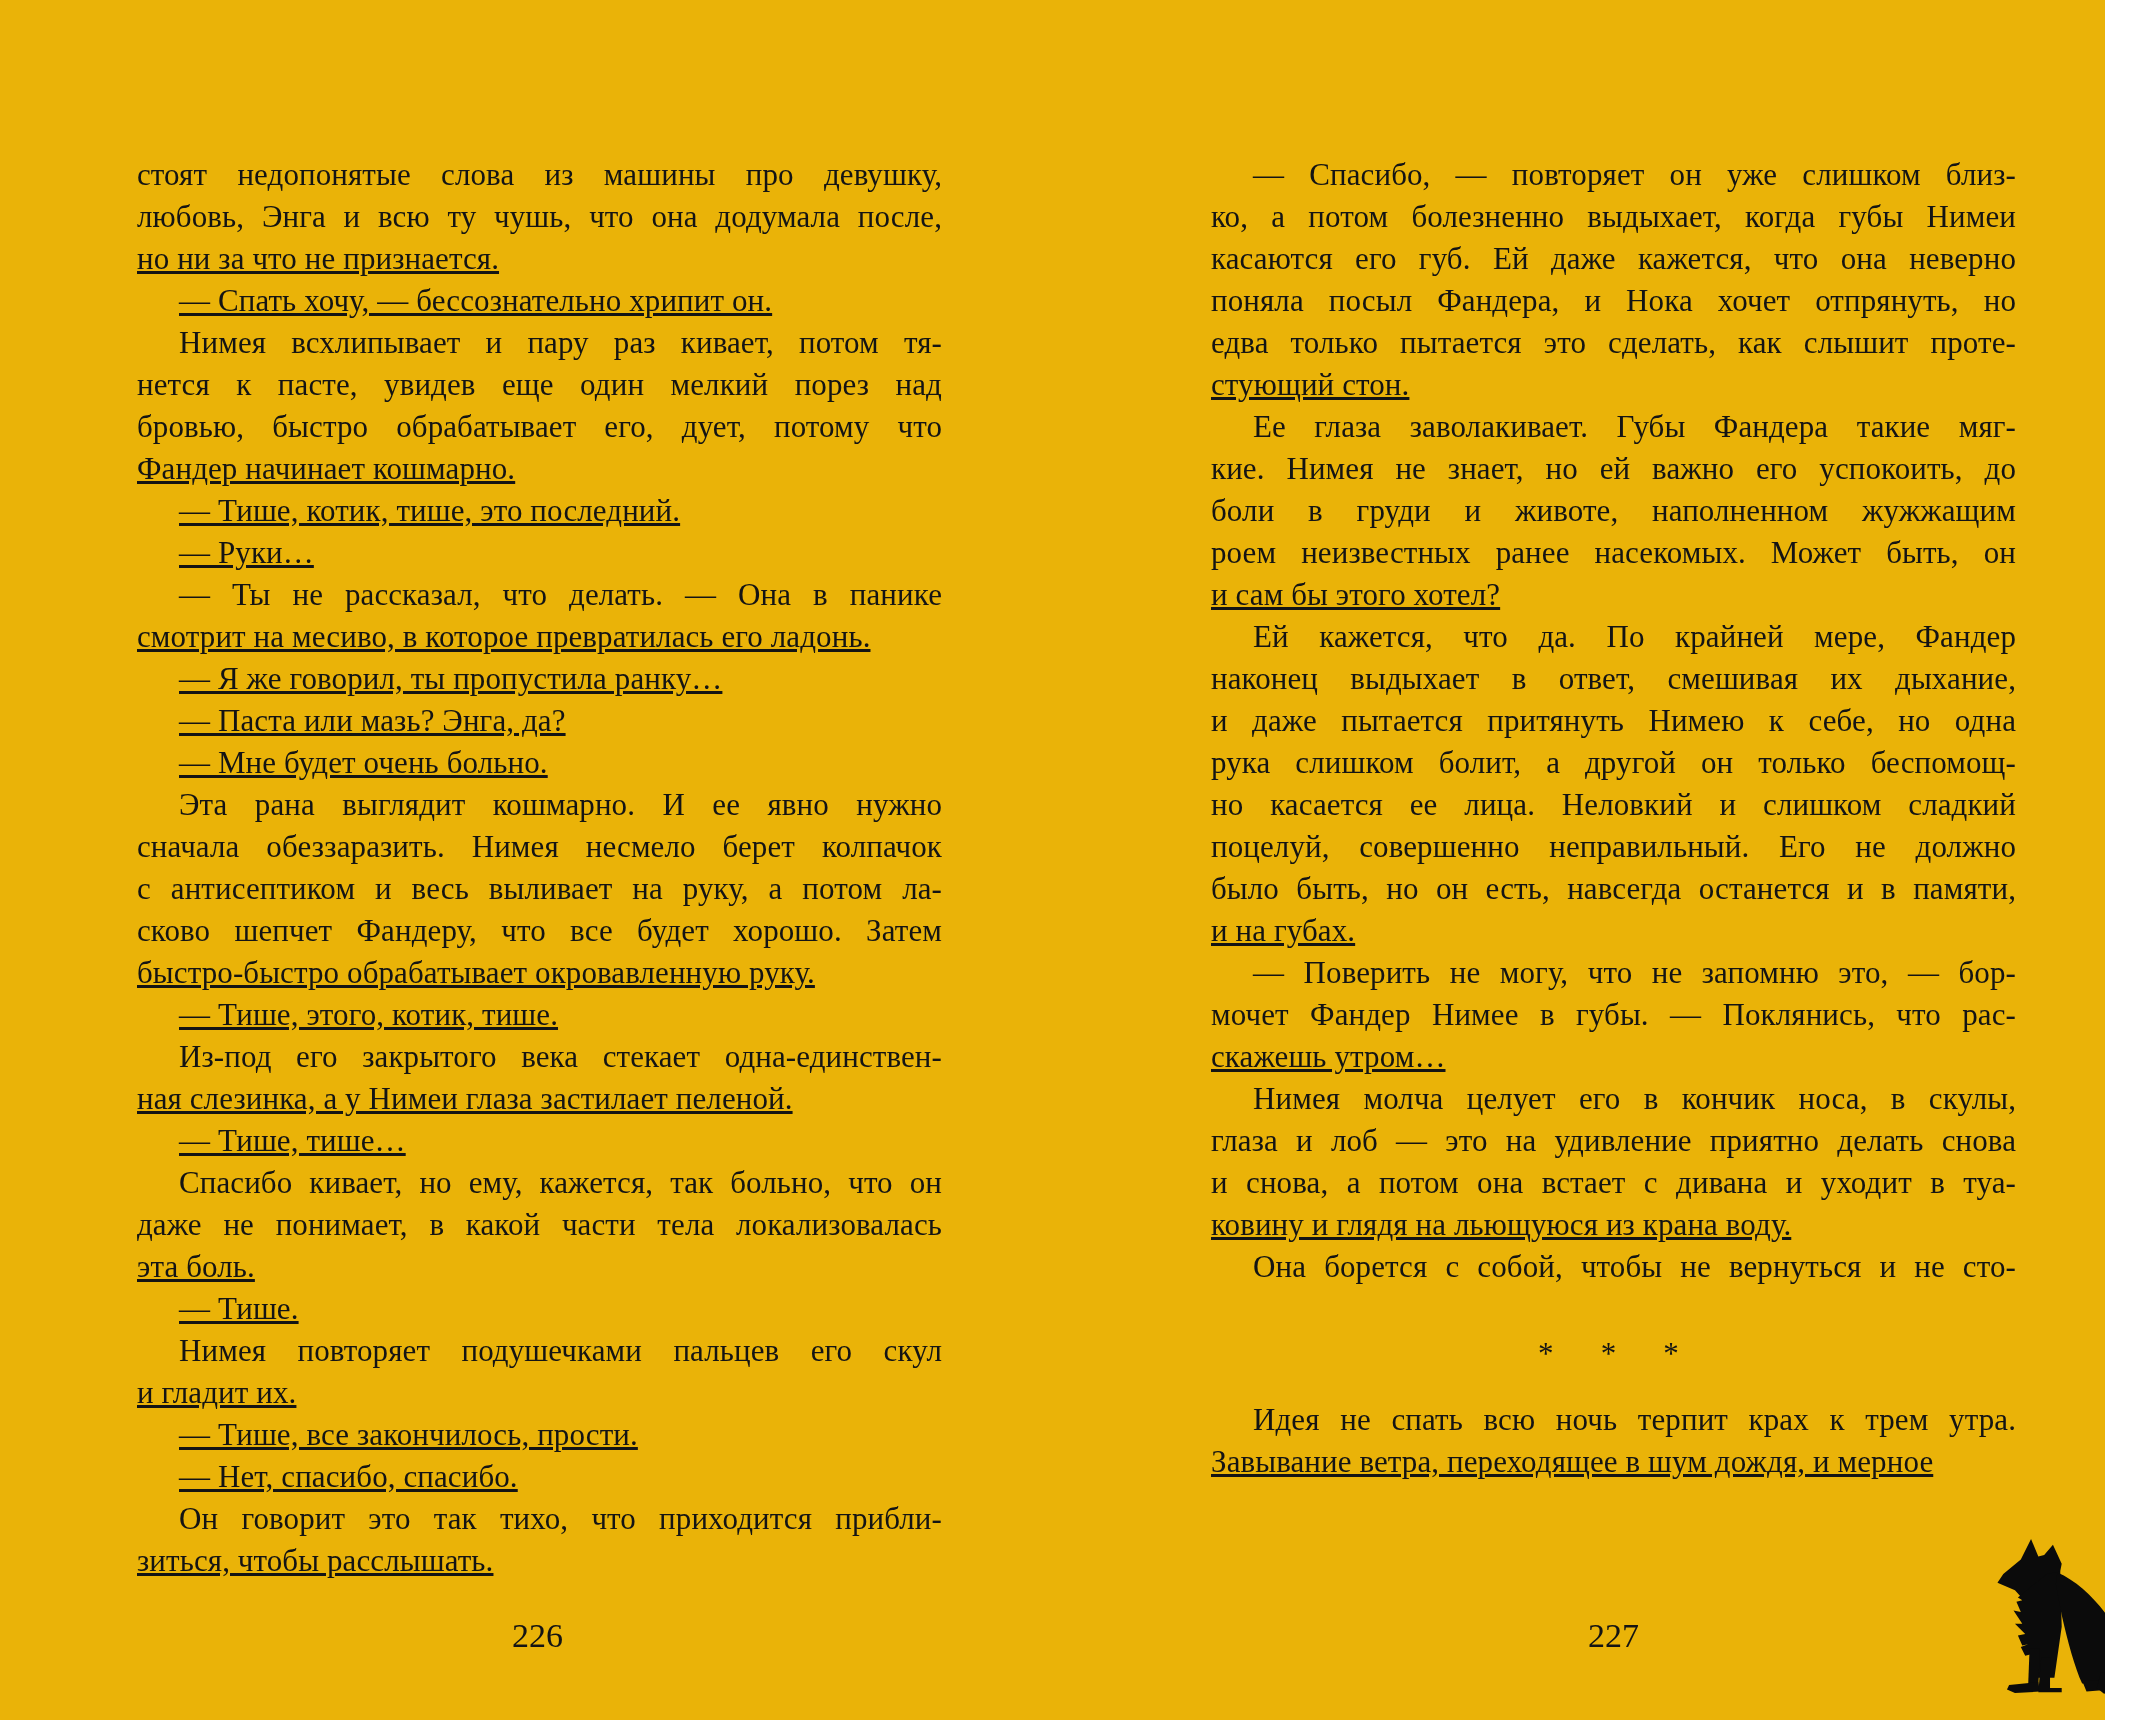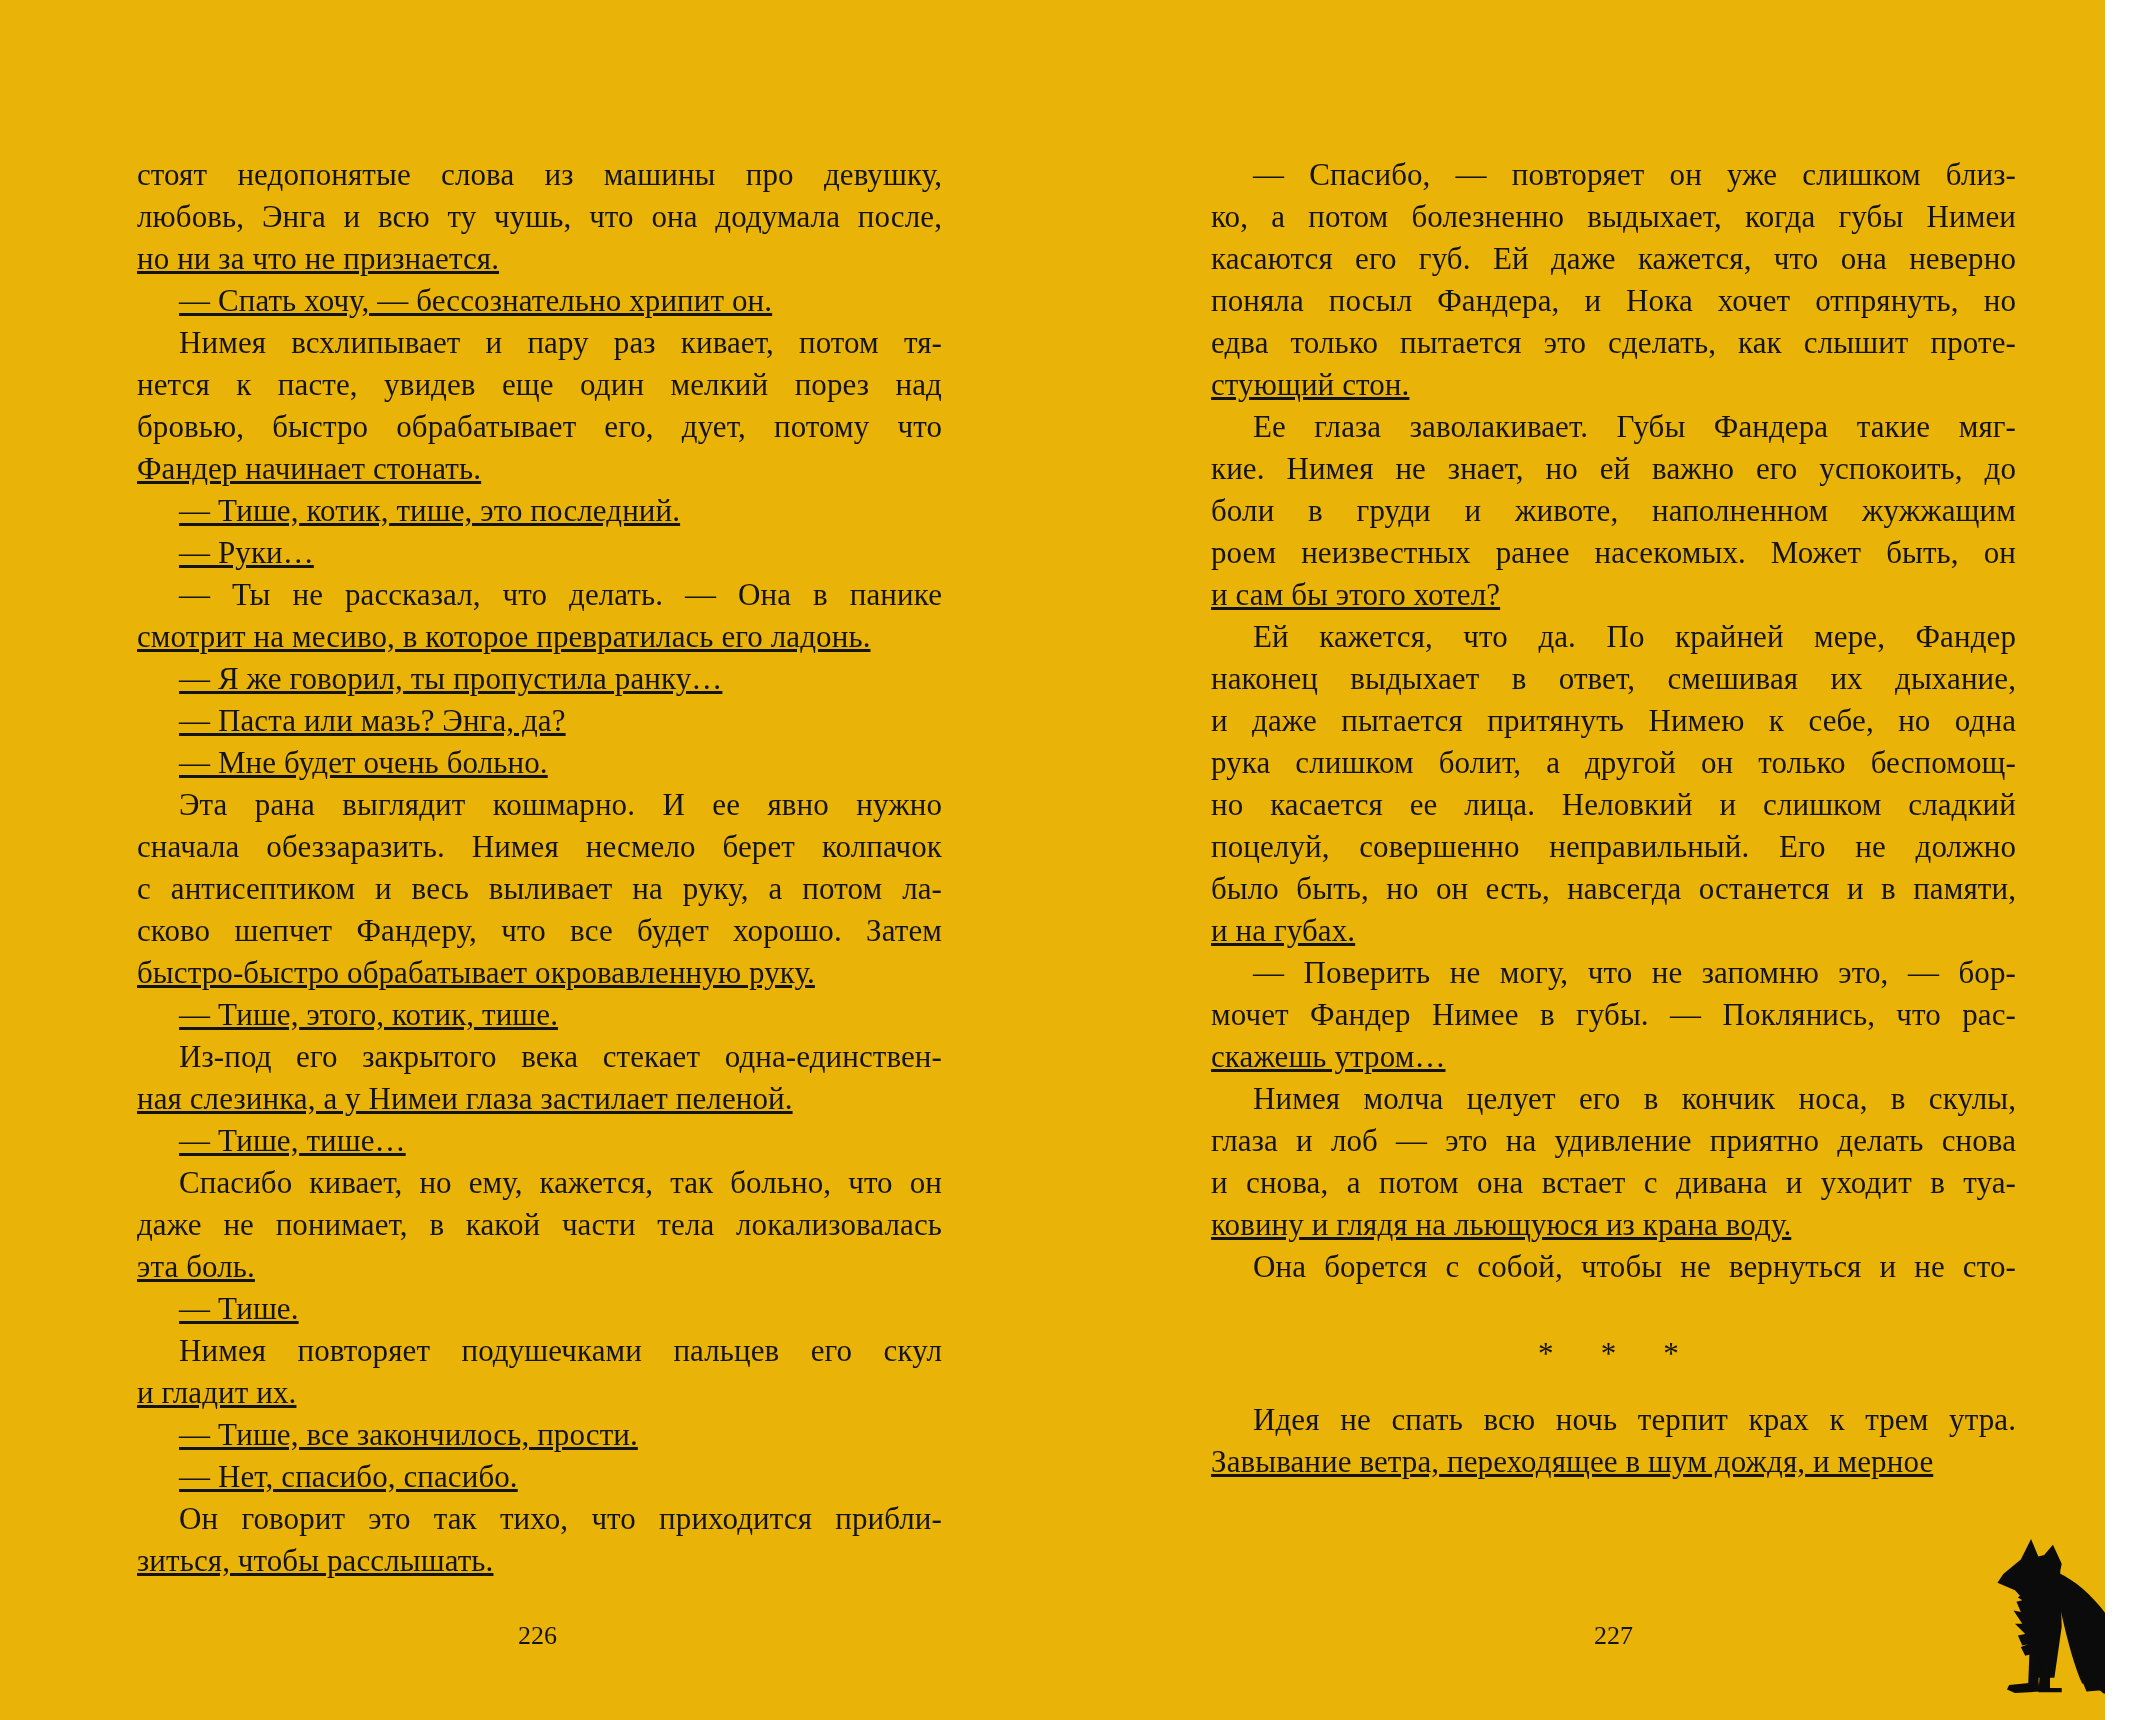--- a/index.html
+++ b/index.html
@@ -43,21 +43,21 @@
     font-size: 31px;
     letter-spacing: 10.2px;
     word-spacing: 19px;
   }
   .page-number {
     position: absolute;
     top: 1618px;
     left: 0;
     width: 100%;
     text-align: center;
-    font-size: 26px;
+    font-size: 34px;
     line-height: 35px;
   }
   .dog {
     position: absolute;
     left: 1996px;
     top: 1538px;
     width: 146px;
     height: 159px;
   }
 </style>
@@ -73,21 +73,21 @@
           <div class="line">любовь, Энга и всю ту чушь, что она додумала после,</div>
           <div class="line lastline">но ни за что не признается.</div>
         </div>
         <div class="para indent">
           <div class="line lastline">— Спать хочу, — бессознательно хрипит он.</div>
         </div>
         <div class="para indent">
           <div class="line">Нимея всхлипывает и пару раз кивает, потом тя-</div>
           <div class="line">нется к пасте, увидев еще один мелкий порез над</div>
           <div class="line">бровью, быстро обрабатывает его, дует, потому что</div>
-          <div class="line lastline">Фандер начинает стонать.</div>
+          <div class="line lastline">Фандер начинает кошмарно.</div>
         </div>
         <div class="para indent">
           <div class="line lastline">— Тише, котик, тише, это последний.</div>
         </div>
         <div class="para indent">
           <div class="line lastline">— Руки…</div>
         </div>
         <div class="para indent">
           <div class="line">— Ты не рассказал, что делать. — Она в панике</div>
           <div class="line lastline">смотрит на месиво, в которое превратилась его ладонь.</div>

